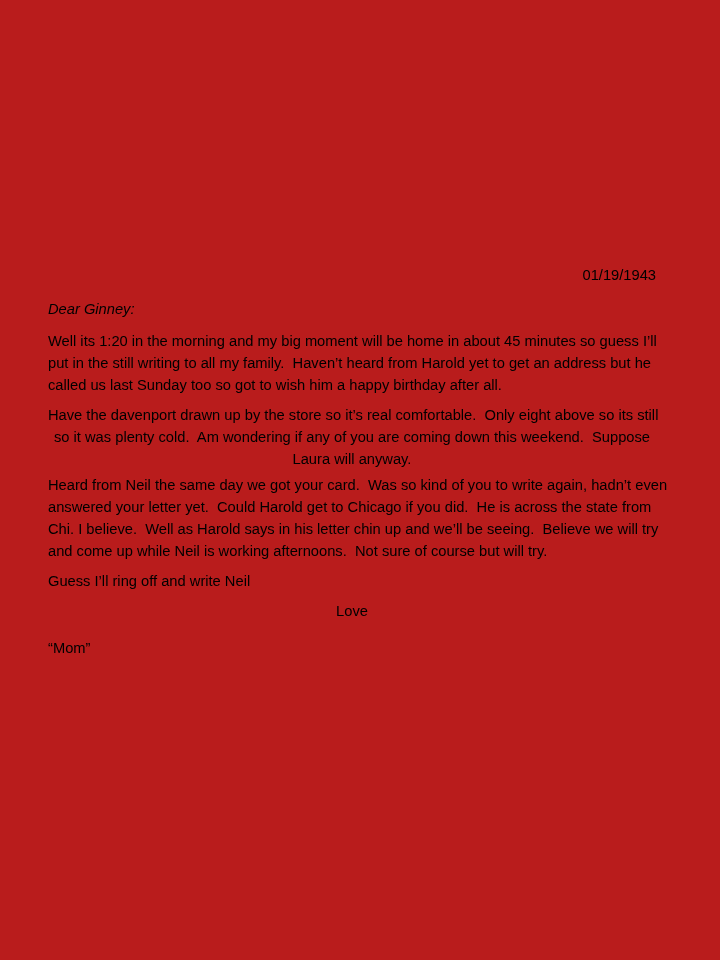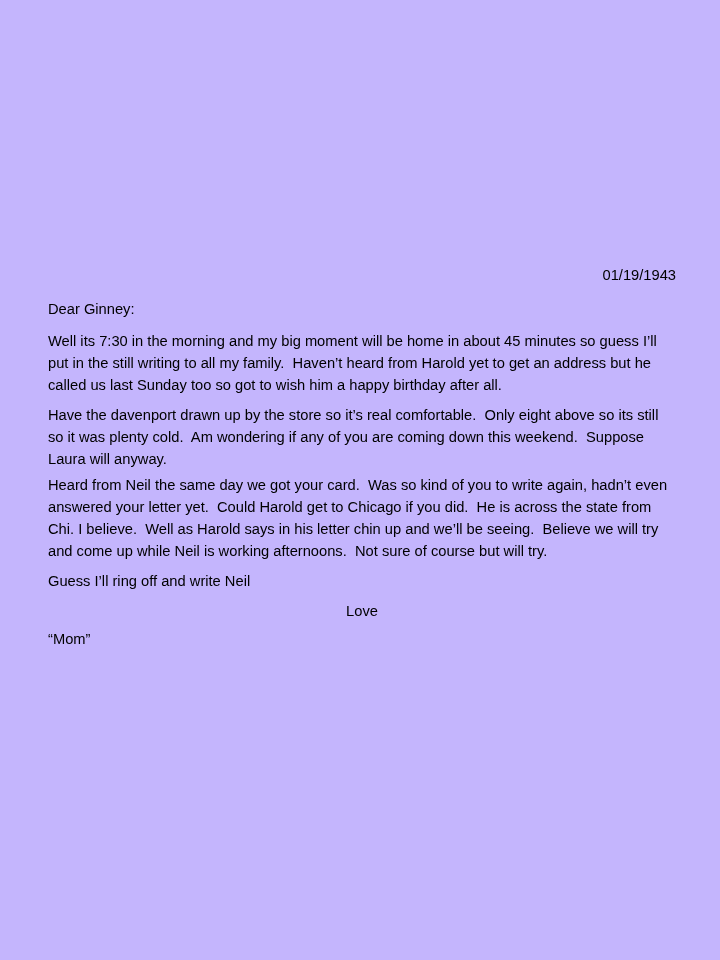--- a/index.html
+++ b/index.html
@@ -4,67 +4,68 @@
 <style>
   html, body {
     margin: 0;
     padding: 0;
     background: #ffffff;
   }
   .page {
     position: relative;
     width: 720px;
     height: 960px;
-    background: #c4b5fd;
+    background: #b91c1c;
     overflow: hidden;
     box-sizing: border-box;
-    padding: 264px 44px 0 48px;
+    padding: 264px 64px 0 48px;
     font-family: "Liberation Sans", "DejaVu Sans", sans-serif;
     font-size: 14.7px;
     color: #000000;
     -webkit-font-smoothing: antialiased;
   }
   .block {
     line-height: 22px;
     white-space: pre;
   }
   .date-line {
     text-align: right;
     margin-bottom: 12px;
   }
   .greeting {
     margin-bottom: 10px;
+    font-style: italic;
   }
   .para-1 { margin-bottom: 8px; }
-  .para-2 { margin-bottom: 4px; }
+  .para-2 { margin-bottom: 4px; text-align: center; }
   .para-3 { margin-bottom: 8px; }
   .para-4 { margin-bottom: 8px; }
   .closing {
     text-align: center;
-    margin-bottom: 6px;
+    margin-bottom: 15px;
   }
   .signature {
     text-align: left;
   }
   .line {
     line-height: 22px;
     white-space: pre;
   }
 </style>
 </head>
 <body>
 
 <div class="page">
 
   <div class="block date-line">01/19/1943</div>
 
   <div class="block greeting">Dear Ginney:</div>
 
   <div class="para-1">
-    <div class="line">Well its 7:30 in the morning and my big moment will be home in about 45 minutes so guess I’ll</div>
+    <div class="line">Well its 1:20 in the morning and my big moment will be home in about 45 minutes so guess I’ll</div>
     <div class="line">put in the still writing to all my family.  Haven’t heard from Harold yet to get an address but he</div>
     <div class="line">called us last Sunday too so got to wish him a happy birthday after all.</div>
   </div>
 
   <div class="para-2">
     <div class="line">Have the davenport drawn up by the store so it’s real comfortable.  Only eight above so its still</div>
     <div class="line">so it was plenty cold.  Am wondering if any of you are coming down this weekend.  Suppose</div>
     <div class="line">Laura will anyway.</div>
   </div>
 

